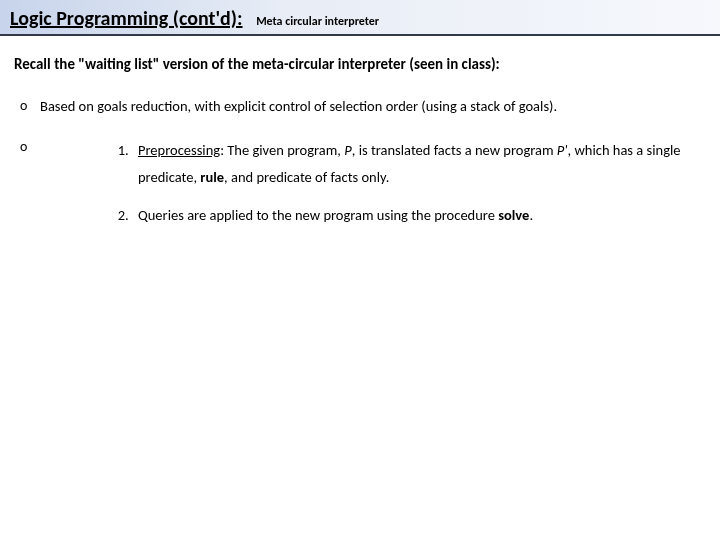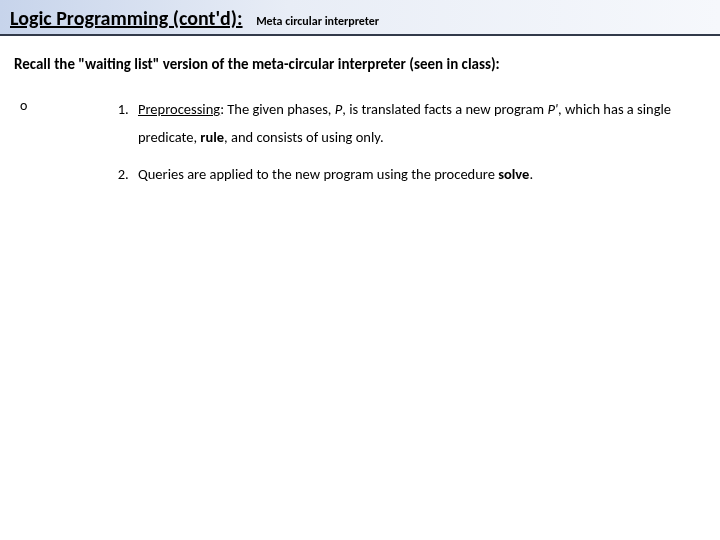--- a/index.html
+++ b/index.html
@@ -81,24 +81,25 @@
 <body>
 
 <div class="title-bar">
   <span class="topic">Logic Programming (cont'd):</span><span class="sep">&nbsp;&nbsp;&nbsp;</span><span class="subtitle">Meta circular interpreter</span>
 </div>
 
 <div class="content">
   <p class="intro">Recall the "waiting list" version of the meta-circular interpreter (seen in class):</p>
 
   <ul class="bullets">
+    <li>Based on goals reduction, with explicit control of selection order (using a stack of goals).</li>
     <li>
       <ol class="numbered">
         <li>
-          <span class="ul">Preprocessing</span><span>: The given phases, </span><span class="ital">P</span><span>, is translated facts a  new program </span><span class="ital">P'</span><span>, which has a single predicate, </span><span class="bold">rule</span><span>, and consists of using only.</span>
+          <span class="ul">Preprocessing</span><span>: The given program, </span><span class="ital">P</span><span>, is translated facts a  new program </span><span class="ital">P'</span><span>, which has a single predicate, </span><span class="bold">rule</span><span>, and predicate of facts only.</span>
         </li>
         <li>
           <span>Queries are applied to the new program using the procedure </span><span class="bold">solve</span><span>.</span>
         </li>
       </ol>
     </li>
   </ul>
 </div>
 
 </body></html>

